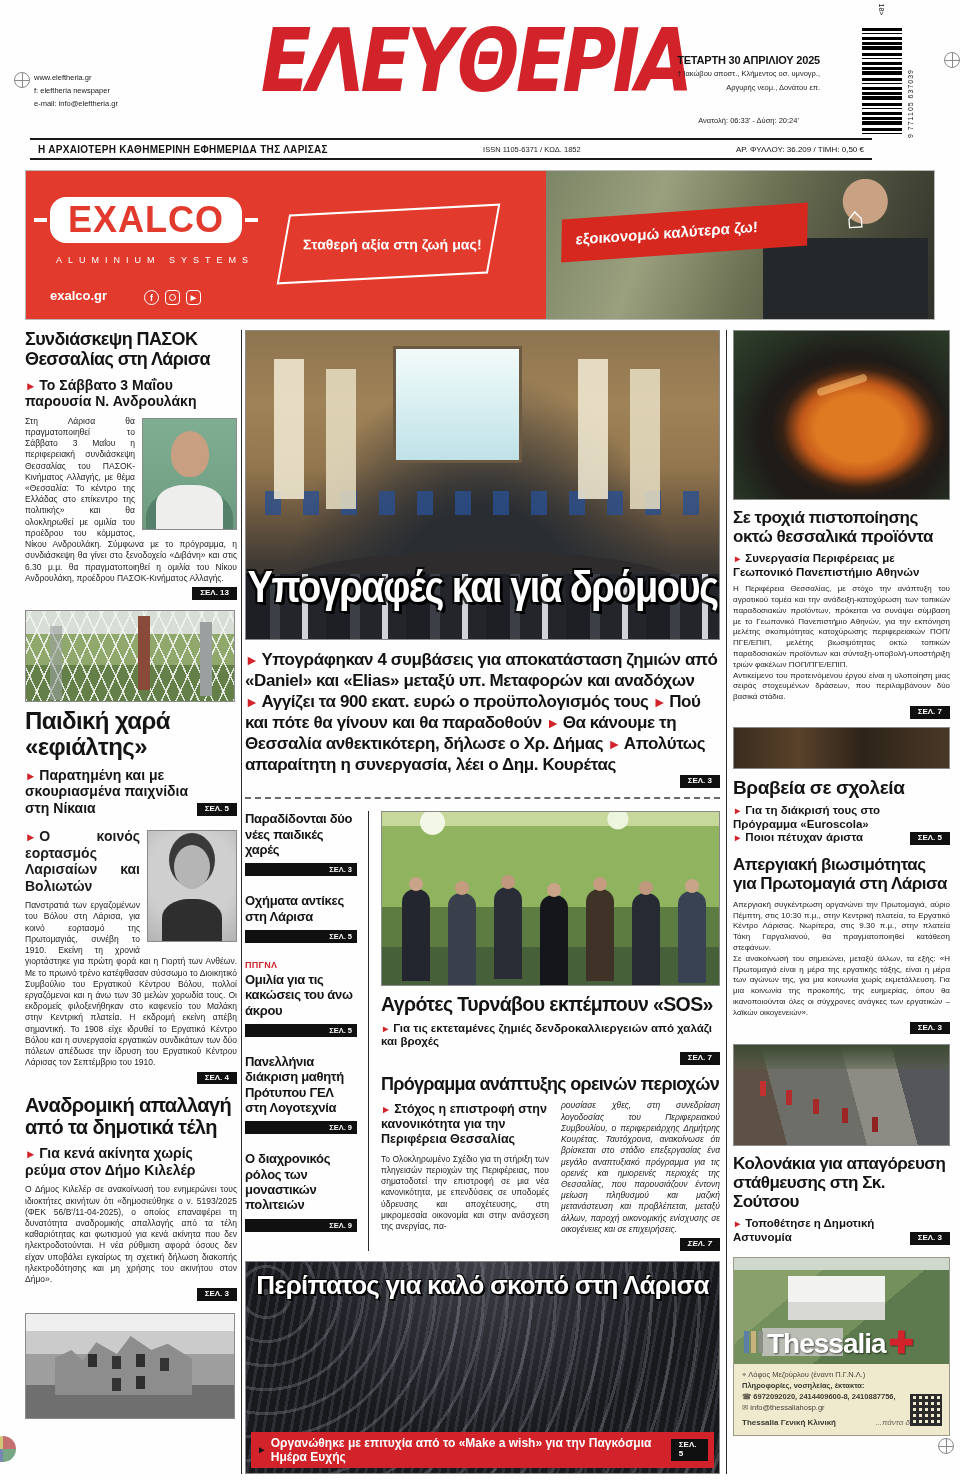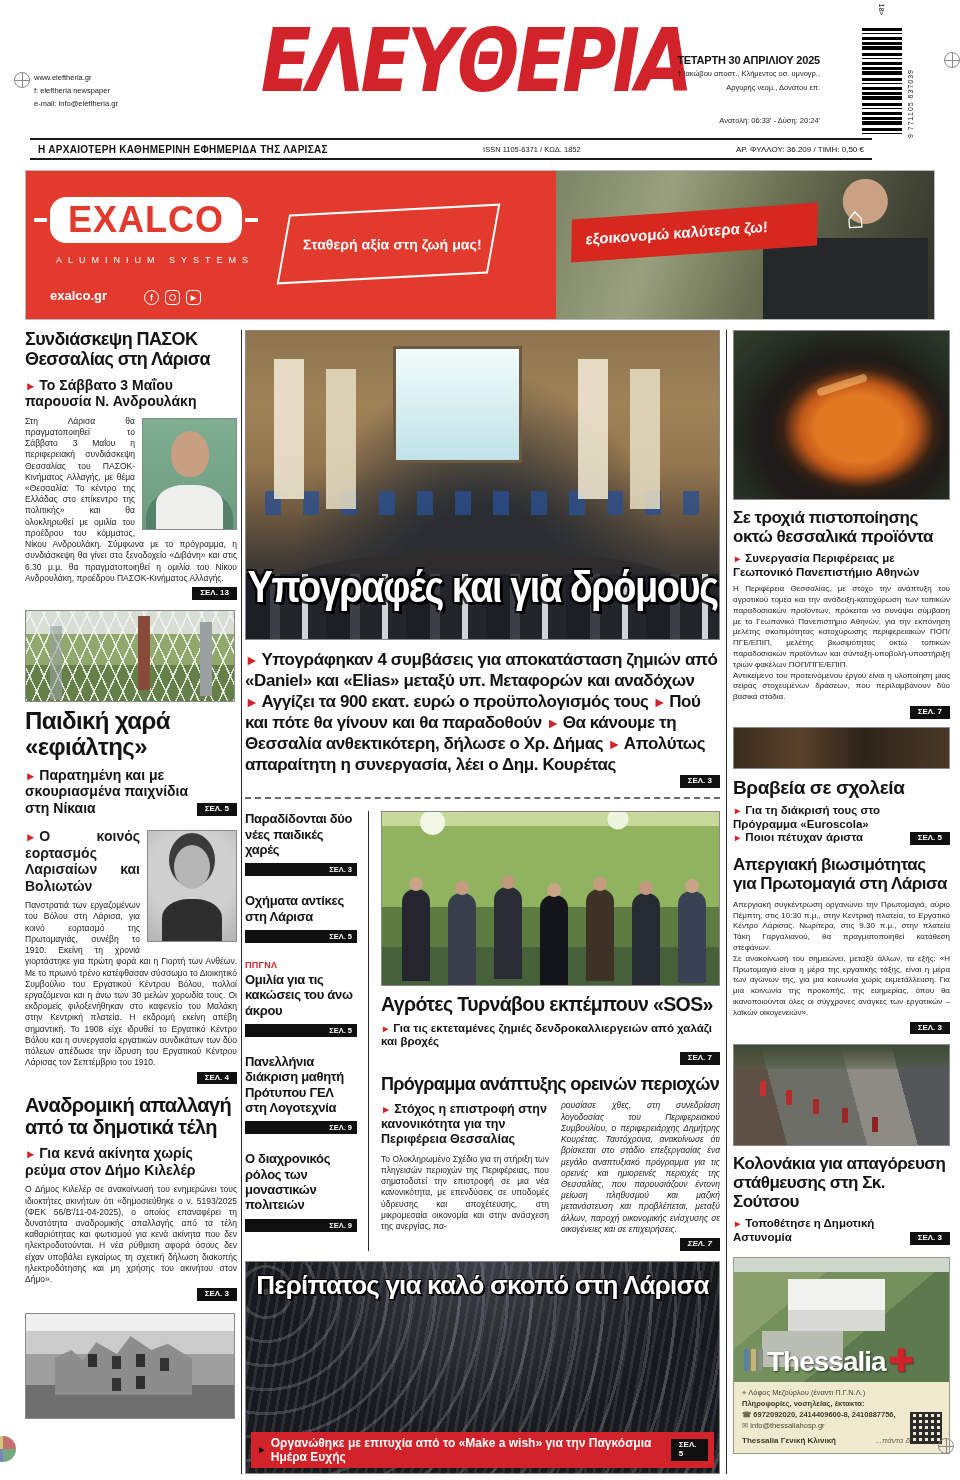--- a/index.html
+++ b/index.html
@@ -22,35 +22,35 @@
 
   
   .hdr{position:absolute;top:0;left:0;right:0;height:166px;}
   .hdr-contact{position:absolute;left:34px;top:72px;font-size:7.5px;line-height:1.7;color:#222;}
   .masthead{position:absolute;left:235px;top:10px;width:480px;text-align:center;color:#d2232a;
             font-family:"DejaVu Sans",sans-serif;font-weight:bold;font-style:italic;
             font-size:74px;letter-spacing:-4px;transform:scaleY(1.18);transform-origin:top;white-space:nowrap;}
   .hdr-date{position:absolute;right:140px;top:54px;text-align:right;}
   .date-line{font-weight:bold;font-size:11px;letter-spacing:-0.2px;}
   .saints{font-size:7.5px;line-height:1.6;color:#222;margin-top:2px;}
-  .sun{font-size:7.5px;color:#222;margin-top:22px;}
+  .sun{font-size:7.5px;color:#222;margin-top:22px;text-align:center;}
   .barcode{position:absolute;right:58px;top:28px;width:40px;height:108px;background:
       repeating-linear-gradient(180deg,#000 0 3px,#fff 3px 5px,#000 5px 6px,#fff 6px 9px,#000 9px 12px,#fff 12px 14px,#000 14px 17px,#fff 17px 18px,#000 18px 22px,#fff 22px 25px);}
   .bc-num{position:absolute;right:46px;top:28px;height:110px;writing-mode:vertical-rl;transform:rotate(180deg);
           font-size:7px;letter-spacing:1px;color:#111;}
   .bc-top{position:absolute;right:72px;top:6px;font-size:7px;transform:rotate(90deg);color:#111;}
   .tagline-bar{position:absolute;left:30px;right:88px;top:138px;height:18px;border-top:2px solid #1a1a1a;
                border-bottom:2px solid #1a1a1a;display:flex;align-items:center;justify-content:space-between;padding:0 8px;}
   .tagline{font-weight:bold;font-size:10px;letter-spacing:.3px;}
   .issn{font-size:7.5px;color:#222;}
   .issue{font-size:8px;color:#111;}
 
   
   .ad{position:absolute;top:170px;left:25px;width:910px;height:150px;display:flex;border:1px solid #b9b9b9;box-sizing:border-box;}
-  .ad-left{width:520px;background:#e23b2e;position:relative;color:#fff;padding-left:10px;}
+  .ad-left{width:520px;background:#e23b2e;position:relative;color:#fff;}
   .ex-logo{position:absolute;left:24px;top:26px;background:#fff;border-radius:16px;padding:2px 18px;
            color:#e23b2e;font-weight:bold;font-size:36px;letter-spacing:1px;}
   .ex-logo::before,.ex-logo::after{content:"";position:absolute;top:50%;width:13px;height:4px;background:#fff;margin-top:-2px;}
   .ex-logo::before{left:-16px;} .ex-logo::after{right:-16px;}
   .ex-sub{position:absolute;left:30px;top:84px;font-size:9px;font-weight:normal;letter-spacing:6px;}
   .ex-slogan{position:absolute;left:258px;top:38px;width:205px;height:66px;border:2px solid #fff;
              transform:skew(-13deg) rotate(-3deg);display:flex;align-items:center;}
   .ex-slogan span{transform:skew(13deg) rotate(3deg);font-size:14px;font-weight:bold;padding-left:18px;line-height:1.3;}
   .ex-site{position:absolute;left:24px;bottom:16px;font-size:13px;font-weight:bold;}
   .ex-social{position:absolute;left:118px;bottom:14px;display:flex;gap:6px;align-items:center;}
@@ -163,21 +163,21 @@
   .tR2{font-weight:bold;font-size:19px;line-height:1.12;letter-spacing:-0.4px;margin-top:8px;}
   .subR{font-size:11.5px;margin:6px 0 5px;}
   .bodyR{font-size:8px;line-height:1.35;text-align:justify;color:#1c1c1c;}
   .ph-award{width:217px;height:42px;margin-top:8px;background:linear-gradient(90deg,#3a2c1e,#5a422a 30%,#2e241a 60%,#4a3826 100%);}
   .ph-street{width:217px;height:102px;margin-top:10px;background:linear-gradient(75deg,#5d5146 0 22%,#6e6e68 22% 55%,#8c8c84 55% 76%,#55565a 76% 100%);}
   .ph-street::before{content:"";position:absolute;left:0;top:0;right:0;height:24%;
       background:linear-gradient(180deg,#3d4a33,rgba(85,96,68,.4));}
   .ph-street::after{content:"";position:absolute;left:26px;top:36px;width:6px;height:15px;background:#c23030;
       box-shadow:26px 9px 0 #b52c2c,53px 18px 0 #a82828,82px 27px 0 #9c2525,112px 36px 0 #8f2222;}
   .th-ad{margin-top:12px;border:1px solid #9a9a8a;}
-  .ph-hospital{width:100%;height:124px;position:relative;overflow:hidden;background:
+  .ph-hospital{width:100%;height:106px;position:relative;overflow:hidden;background:
       linear-gradient(180deg,#cfd8cc 0 11%,transparent 11%),
       linear-gradient(140deg,#8aa06b 0 30%,#74905c 30% 60%,#5d7a4e 60% 100%);}
   .ph-hospital::before{content:"";position:absolute;left:25%;top:17%;width:45%;height:42%;
       background:linear-gradient(180deg,#f2f2f0 0 60%,#d8d8d4 60%);box-shadow:-34px 44px 0 -8px #b9bdb3;}
   .th-brand{position:absolute;left:10px;bottom:4px;display:flex;align-items:baseline;color:#fff;font-weight:bold;}
   .th-bars{display:inline-flex;gap:2px;margin-right:4px;}
   .th-bars i{display:inline-block;width:5px;height:22px;}
   .th-name{font-size:28px;letter-spacing:-1px;text-shadow:1px 1px 2px rgba(0,0,0,.6);}
   .th-plus{color:#d2232a;font-size:30px;margin-left:3px;text-shadow:1px 1px 1px rgba(0,0,0,.4);}
   .th-info{background:#efe9ce;padding:5px 8px 6px;position:relative;color:#4a4438;font-size:7.5px;line-height:1.5;}

